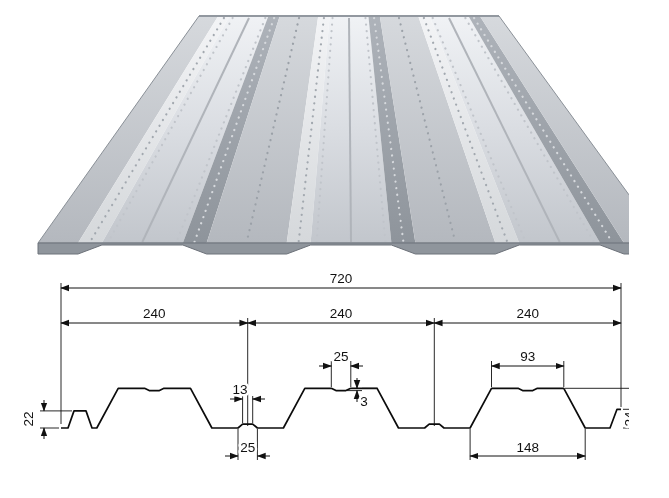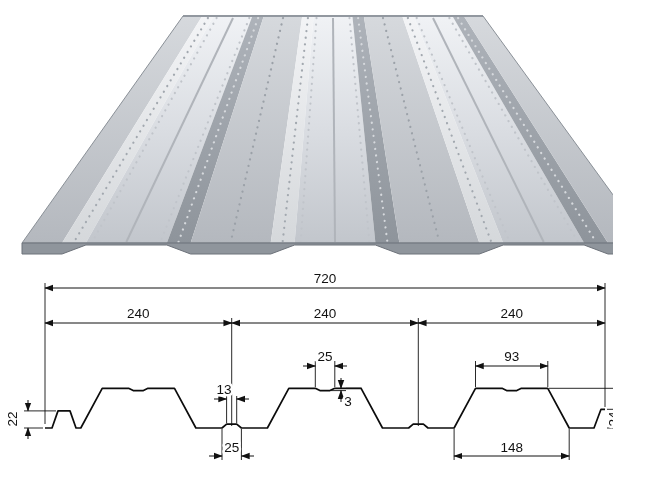--- a/index.html
+++ b/index.html
@@ -2,20 +2,21 @@
 <html><head>
 <meta charset="utf-8">
 <style>
   html,body{margin:0;padding:0;background:#ffffff;}
   .page{
     position:relative;
     width:613px;height:498px;
     background:#ffffff;
     overflow:hidden;
     font-family:"Liberation Sans", sans-serif;
+    margin-left:16px;
   }
   .view3d{position:absolute;left:0;top:2px;width:669px;height:262px;}
   .drawing{position:absolute;left:0;top:266px;width:669px;height:232px;}
   .dimtxt{
     font-family:"Liberation Sans", sans-serif;
     font-size:13.5px;
     fill:#111111;
     paint-order:stroke;
     stroke:#ffffff;
     stroke-width:5px;

